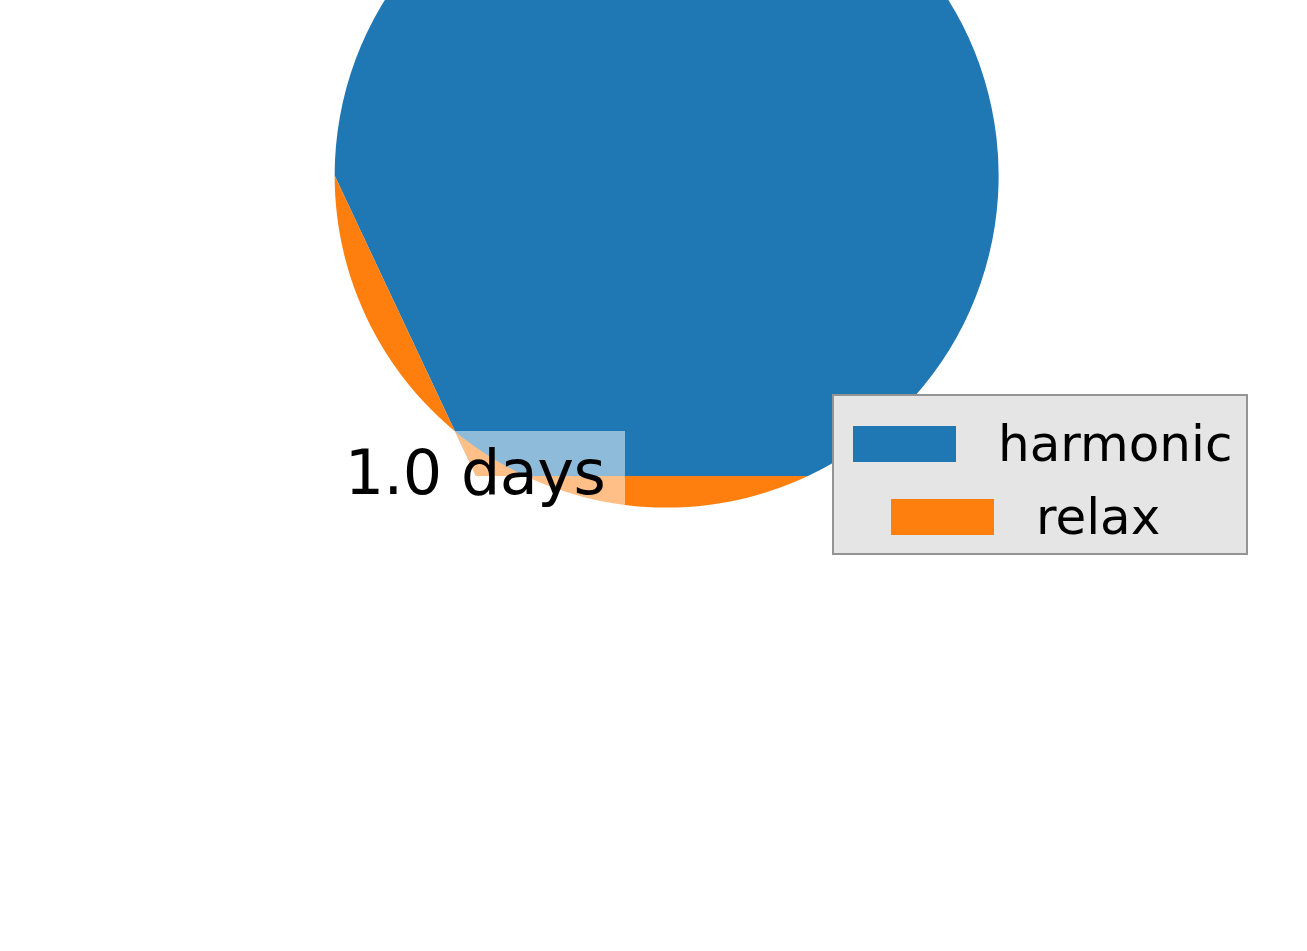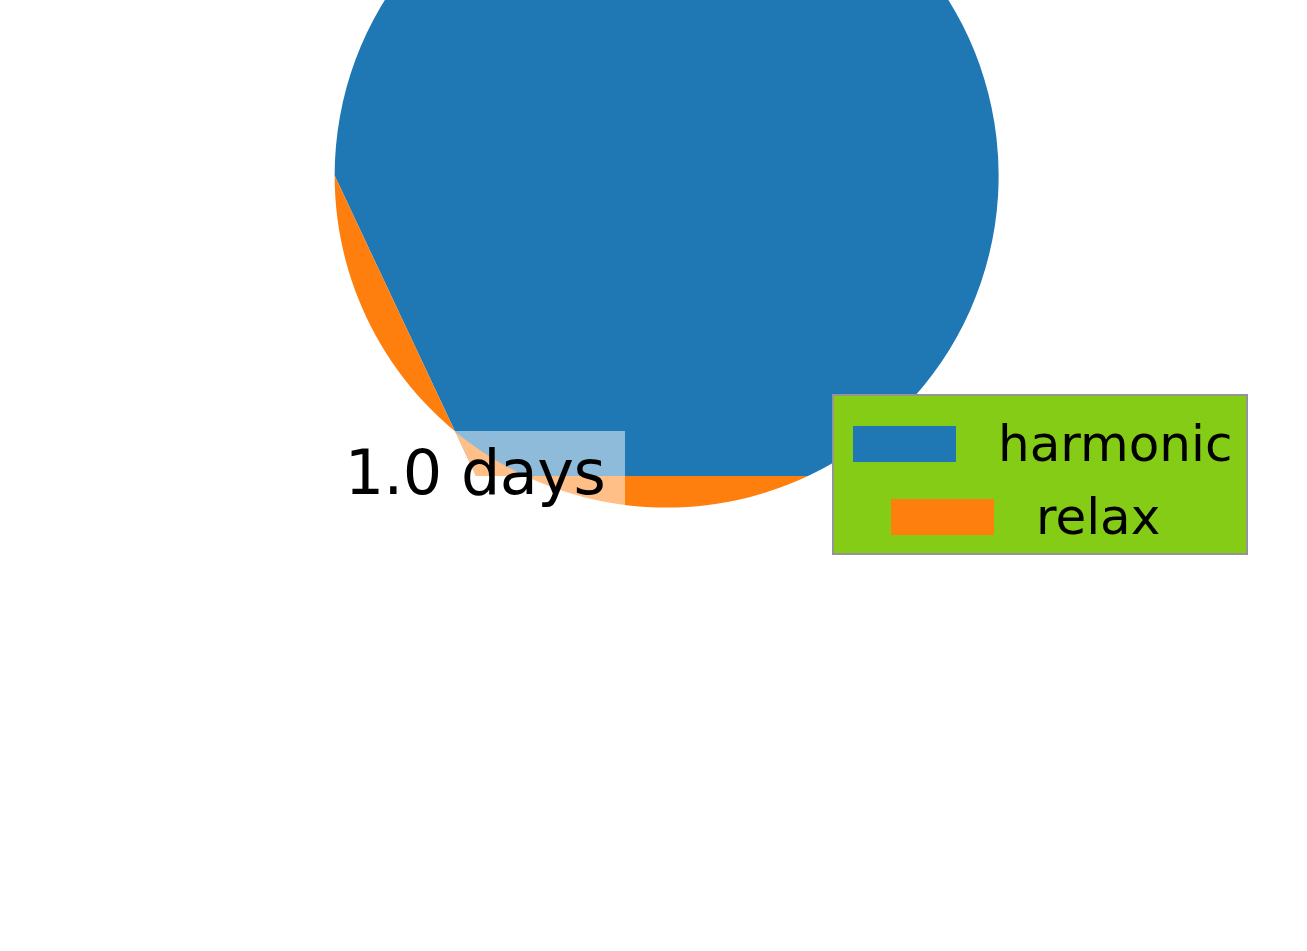--- a/index.html
+++ b/index.html
@@ -58,21 +58,21 @@
   }
 
   
   #legend {
     position: absolute;
     left: 832px;
     top: 394px;
     width: 416px;
     height: 161px;
     box-sizing: border-box;
-    background: #84cc16;
+    background: #e5e5e5;
     border: 2px solid #949494;
   }
   .legend-row {
     position: absolute;
     left: 0;
     width: 100%;
     height: 74px;
     display: flex;
     align-items: center;
   }

